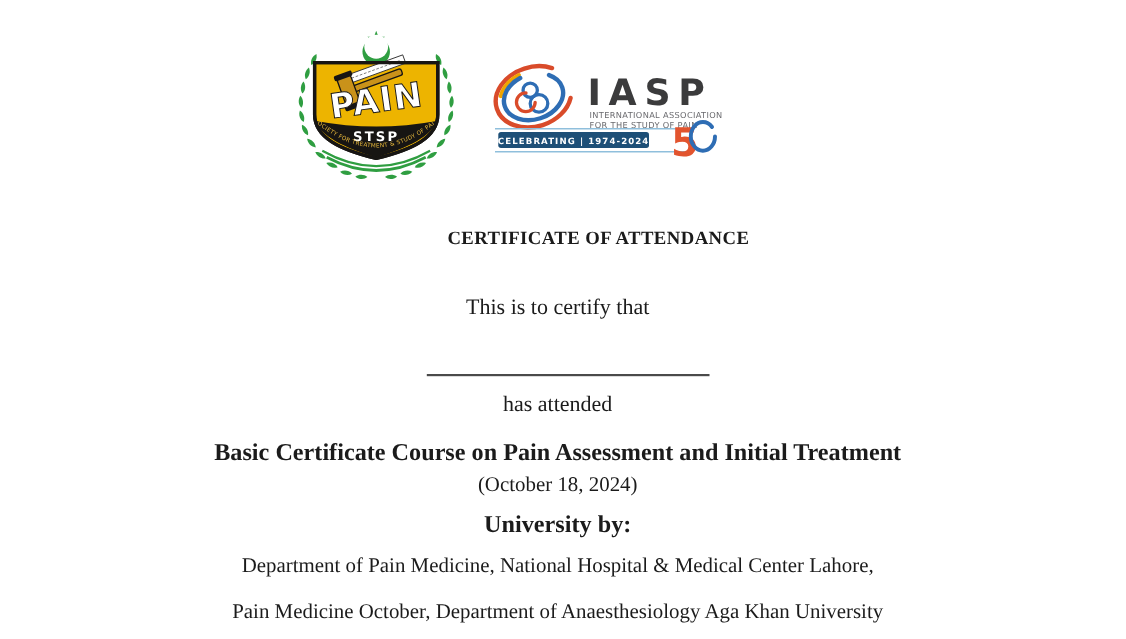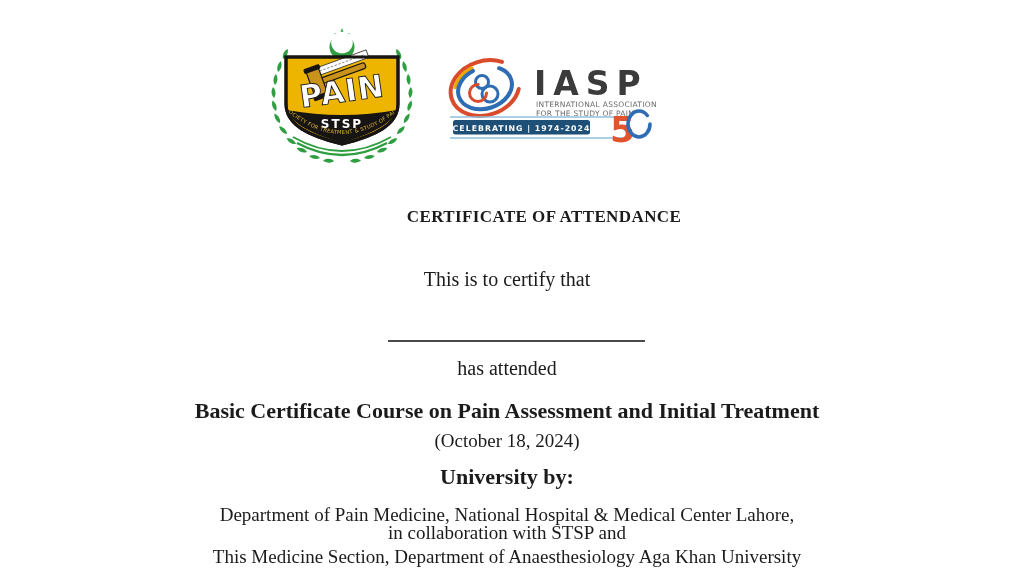--- a/index.html
+++ b/index.html
@@ -108,15 +108,14 @@
   </svg>
 
   <div class="cline title">CERTIFICATE OF ATTENDANCE</div>
   <div class="cline certify">This is to certify that</div>
   <div class="name-line"></div>
   <div class="cline attended">has attended</div>
   <div class="cline course">Basic Certificate Course on Pain Assessment and Initial Treatment</div>
   <div class="cline cdate">(October 18, 2024)</div>
   <div class="cline organized">University by:</div>
   <div class="cline org1">Department of Pain Medicine, National Hospital &amp; Medical Center Lahore,</div>
-  <div class="cline org2">in collaboration with STSP and</div>
-  <div class="cline org3">This Medicine Section, Department of Anaesthesiology Aga Khan University</div>
+  <div class="cline org3">Pain Medicine October, Department of Anaesthesiology Aga Khan University</div>
 </div>
 
 </body></html>

